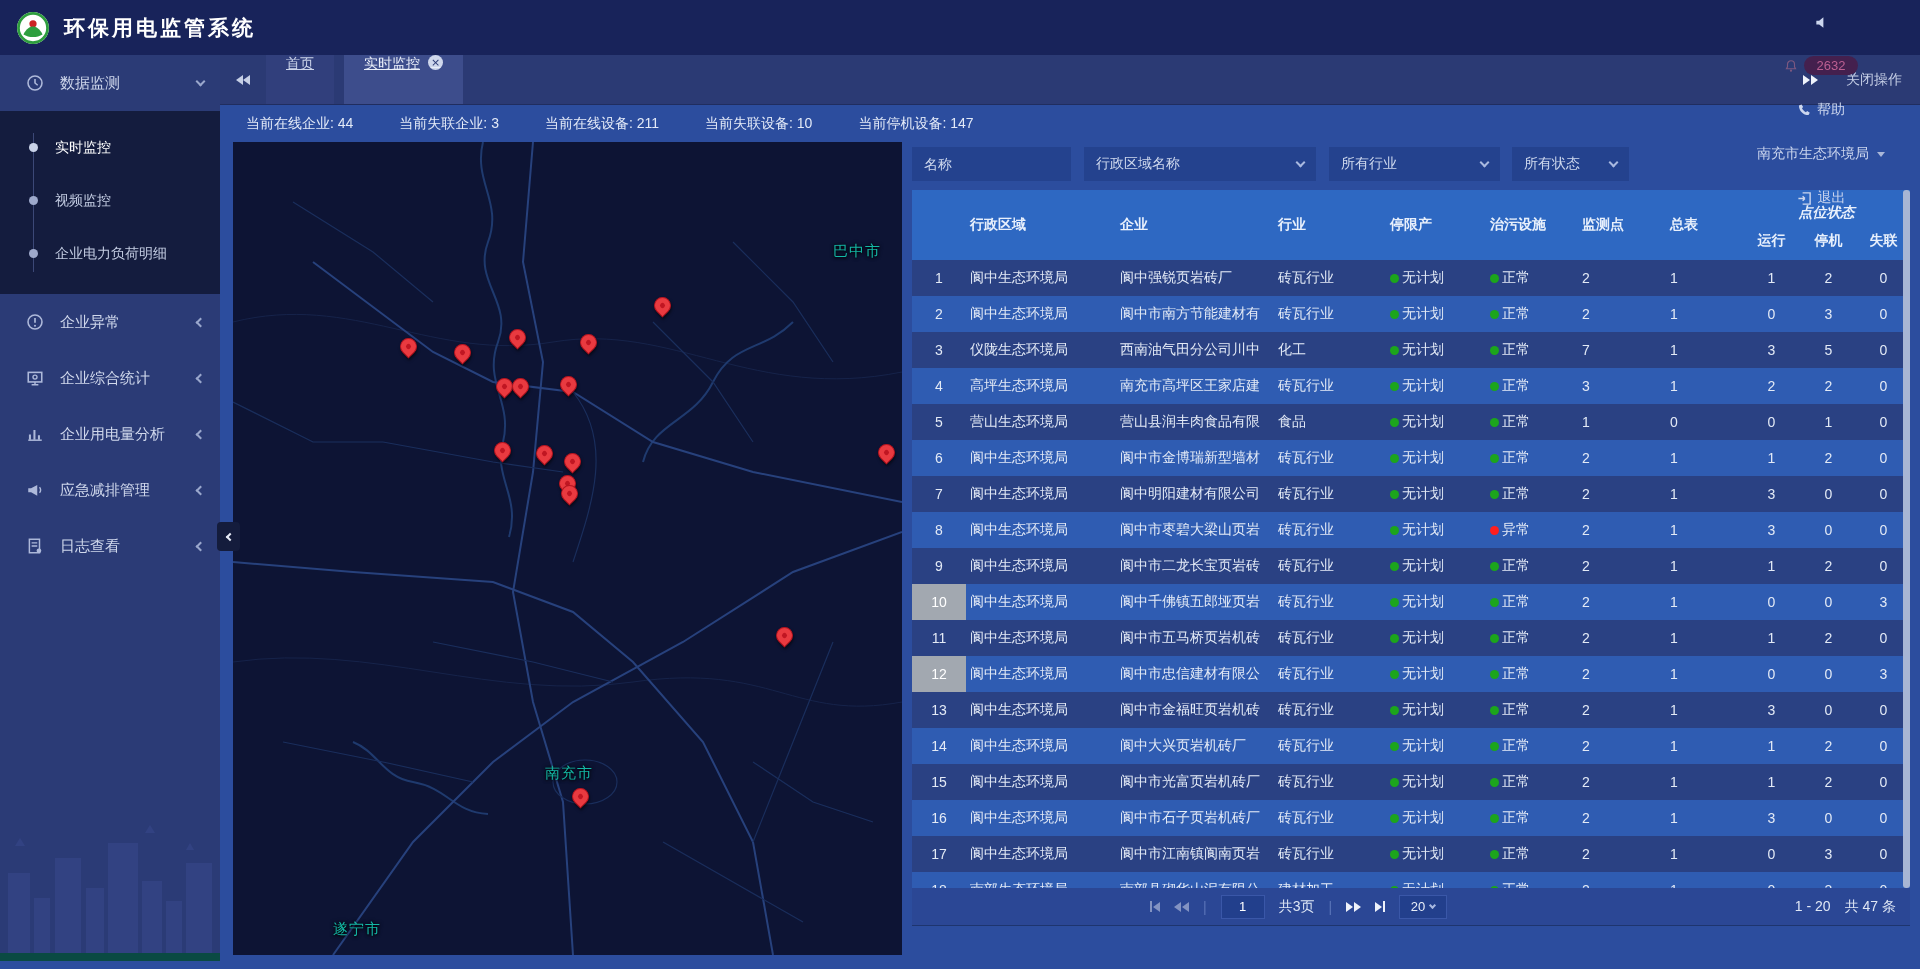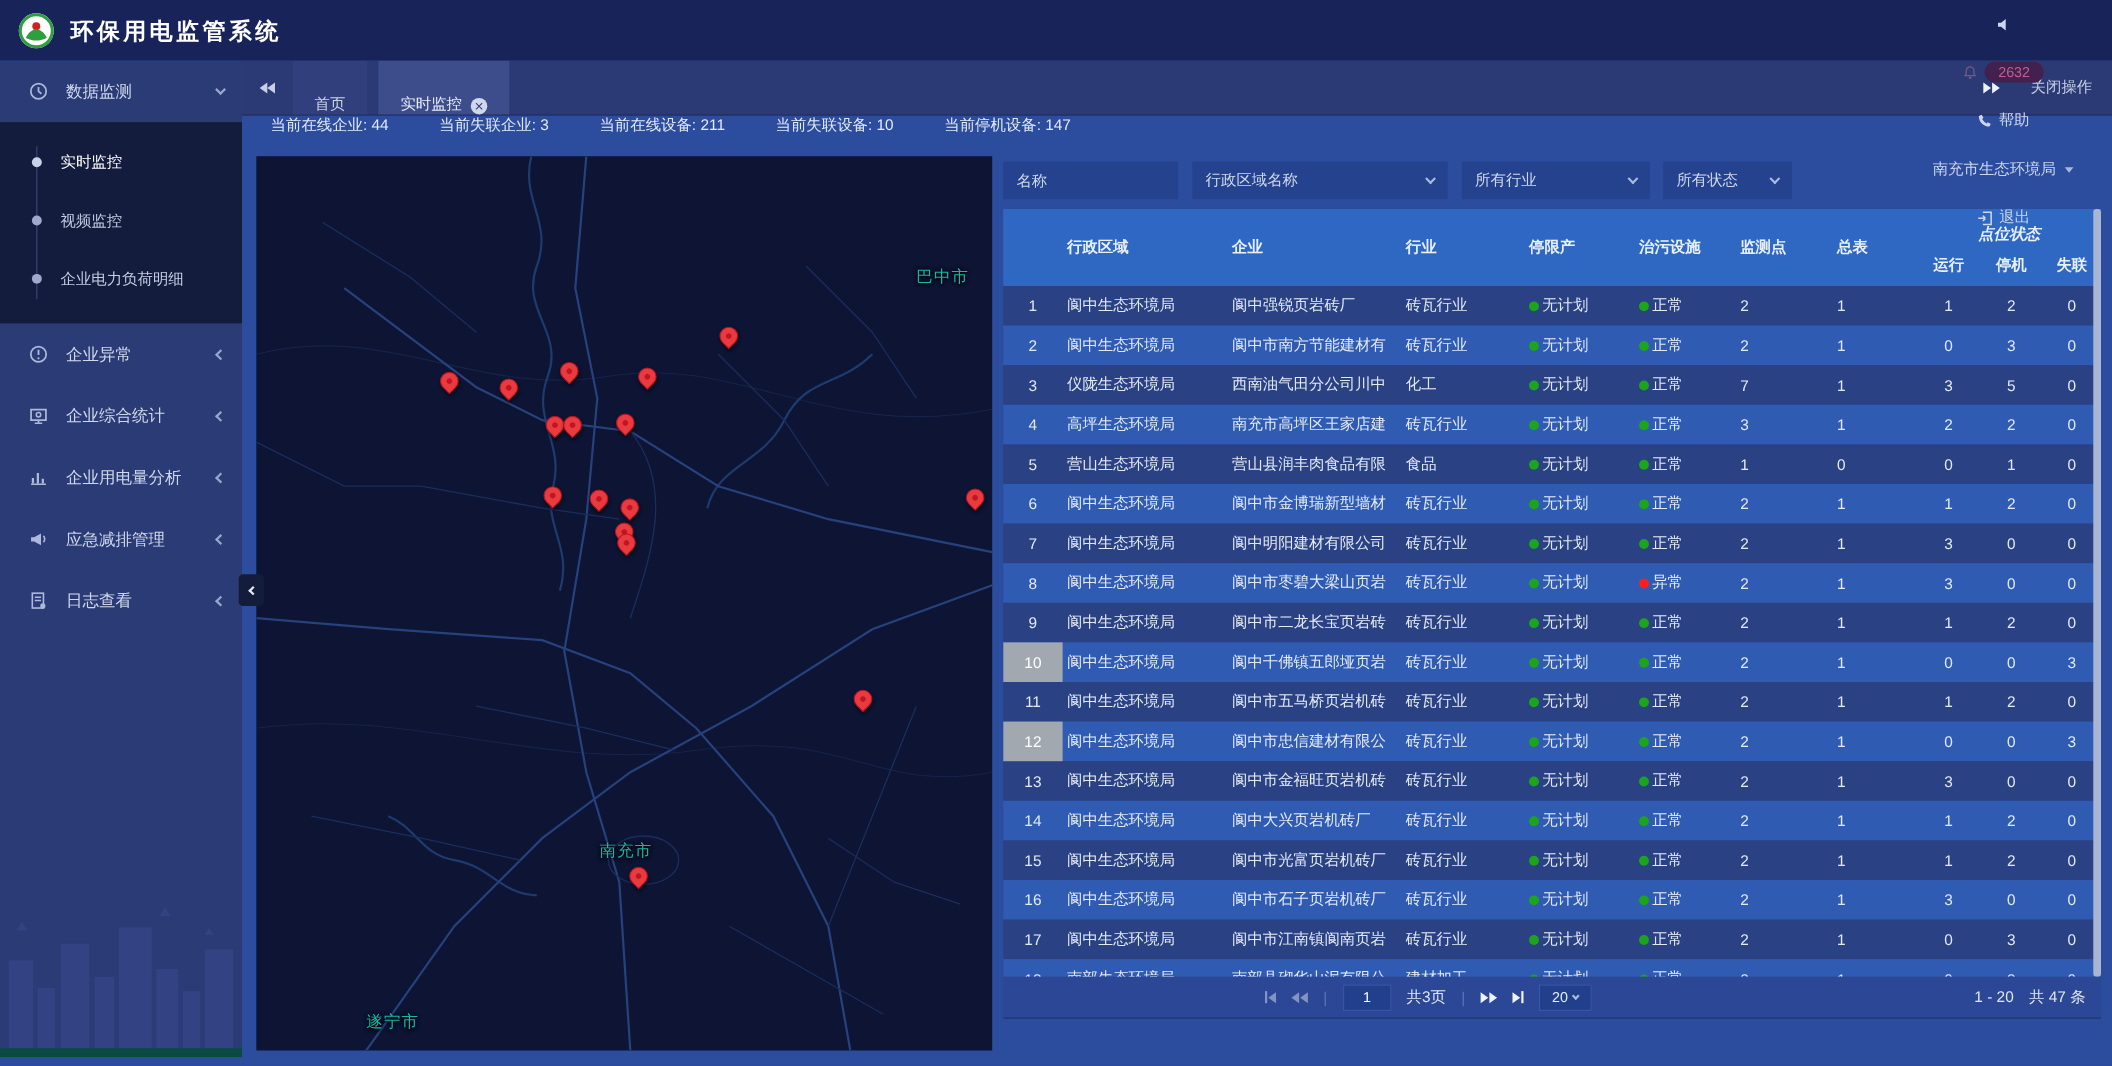--- a/index.html
+++ b/index.html
@@ -33,27 +33,27 @@
   .submenu-item { height:53px; display:flex; align-items:center; padding-left:26px; color:#c3cce2; font-size:14px; cursor:pointer; position:relative; }
   .submenu-item .dot { width:9px; height:9px; border-radius:50%; background:#9ea9cb; margin-right:17px; margin-left:3px; }
   .submenu-item.active { color:#ffffff; }
   .submenu-item.active .dot { background:#c9d2e8; }
   #skyline { position:absolute; left:0; bottom:8px; width:220px; height:150px; opacity:.45; }
   #teal-strip { position:absolute; left:0; bottom:0; width:220px; height:8px; background:#0a4a43; }
 
   
   #tabbar { position:absolute; left:220px; top:55px; width:1700px; height:50px; background:#2b3a74; border-bottom:1px solid #202d5f; display:flex; align-items:stretch; z-index:10; }
   .tab-scroll { width:46px; display:flex; align-items:center; justify-content:center; color:#c6cfe6; cursor:pointer; }
-  .tab { padding:0 20px; display:flex; align-items:flex-end; gap:8px; font-size:14px; color:#ccd4ea; background:#313f7c; margin-right:10px; cursor:pointer; }
+  .tab { padding:0 20px; display:flex; align-items:flex-start; gap:8px; font-size:14px; color:#ccd4ea; background:#313f7c; margin-right:10px; cursor:pointer;text-decoration:underline; }
   .tab.active { background:#3d4d8c; color:#e8edf8; }
   .tab-close { width:15px; height:15px; border-radius:50%; background:#cfd7ec; color:#2b3a74; font-size:11px; line-height:15px; text-align:center; font-family:"DejaVu Sans",sans-serif; }
   .tabbar-right { margin-left:auto; display:flex; align-items:center; gap:28px; padding-right:18px; color:#c6cfe6; font-size:14px; }
 
   
-  #stats-bar { position:absolute; left:220px; top:105px; width:1700px; height:37px; display:flex; align-items:flex-start; gap:46px; padding-left:26px; font-size:14px; color:#e3eaf8; }
+  #stats-bar { position:absolute; left:220px; top:105px; width:1700px; height:37px; display:flex; align-items:center; gap:46px; padding-left:26px; font-size:14px; color:#e3eaf8; }
 
   
   #map-panel { position:absolute; left:233px; top:142px; width:669px; height:813px; background:#0d1434; overflow:hidden; }
   .map-label { position:absolute; color:#14b8a6; font-size:15px; letter-spacing:1px; text-shadow:0 1px 3px #000, 0 0 4px #000; white-space:nowrap; }
   .pin { position:absolute; width:17px; height:17px; background:#e93a40; border:1px solid #b5141f; border-radius:50% 50% 50% 0; transform:rotate(-45deg); box-shadow:-1px 2px 3px rgba(0,0,0,.55); }
   .pin::after { content:''; position:absolute; left:5px; top:5px; width:5px; height:5px; border-radius:50%; background:#c01622; }
   #collapse-tab { position:absolute; left:217px; top:522px; width:23px; height:29px; background:#141c3c; border-radius:4px; display:flex; align-items:center; justify-content:center; z-index:25; cursor:pointer; }
   #collapse-tab .chev { border-color:#e6ebf6; width:6px; height:6px; margin-left:3px; }
 
   

